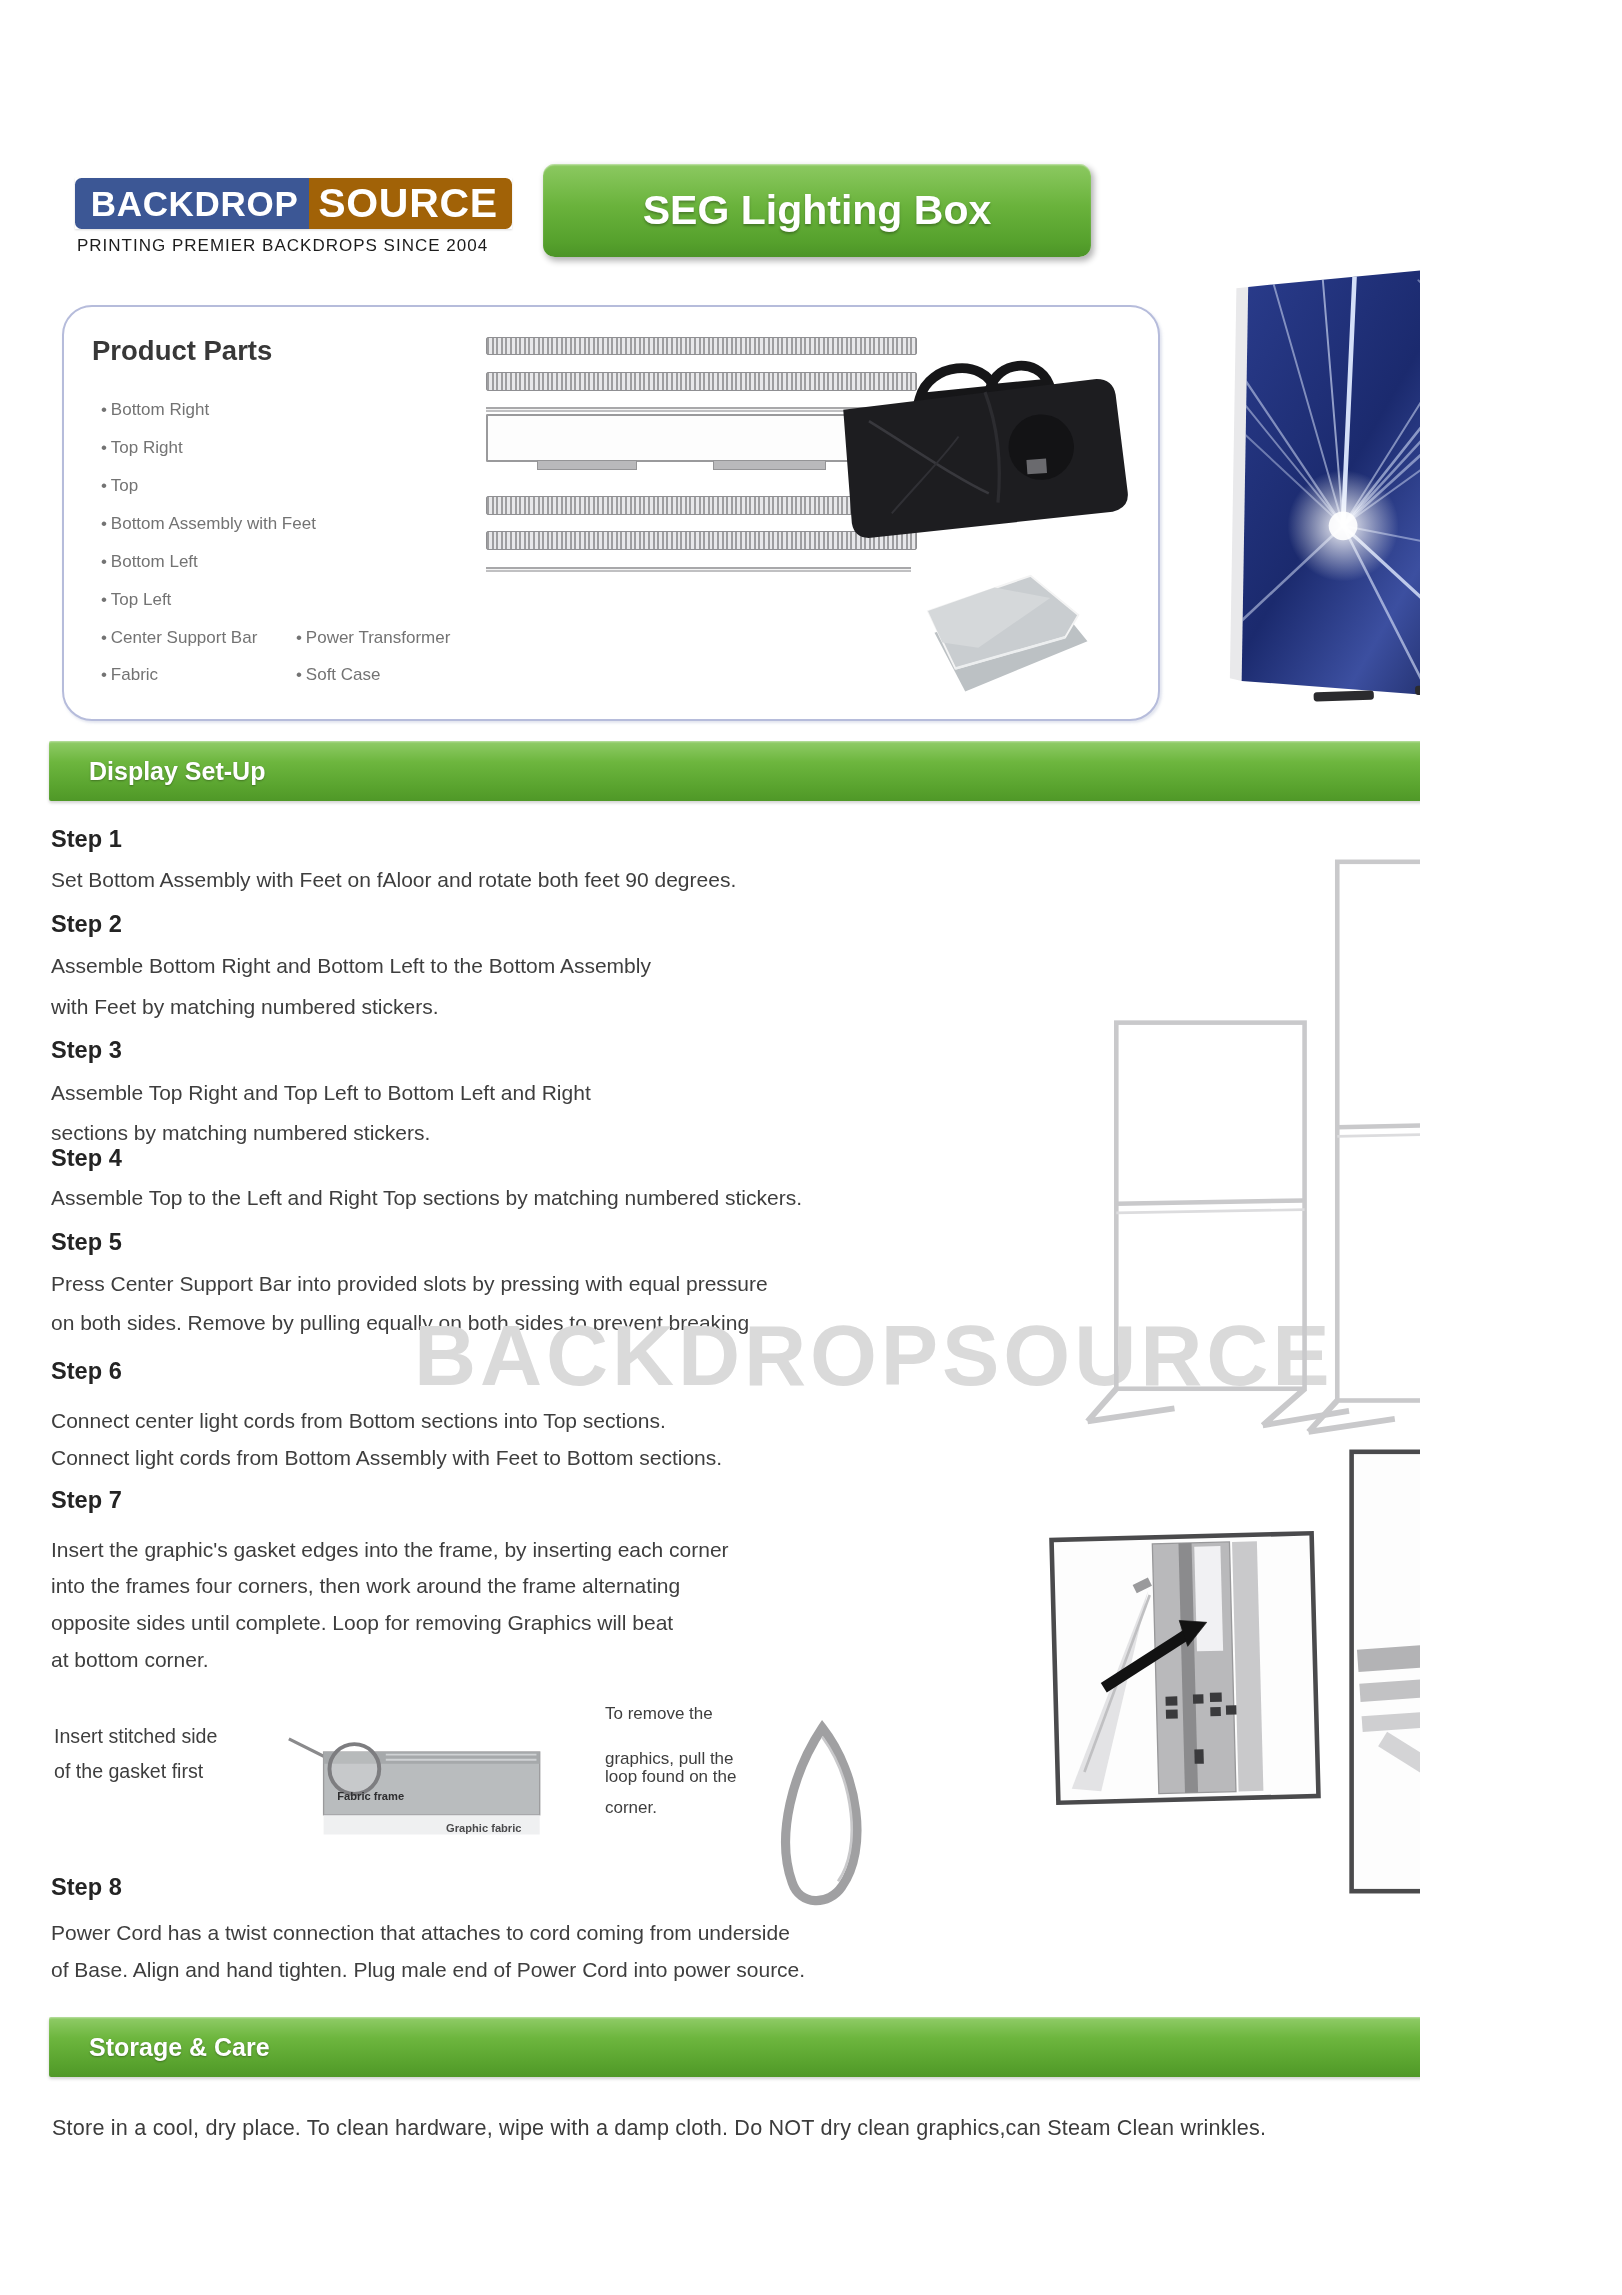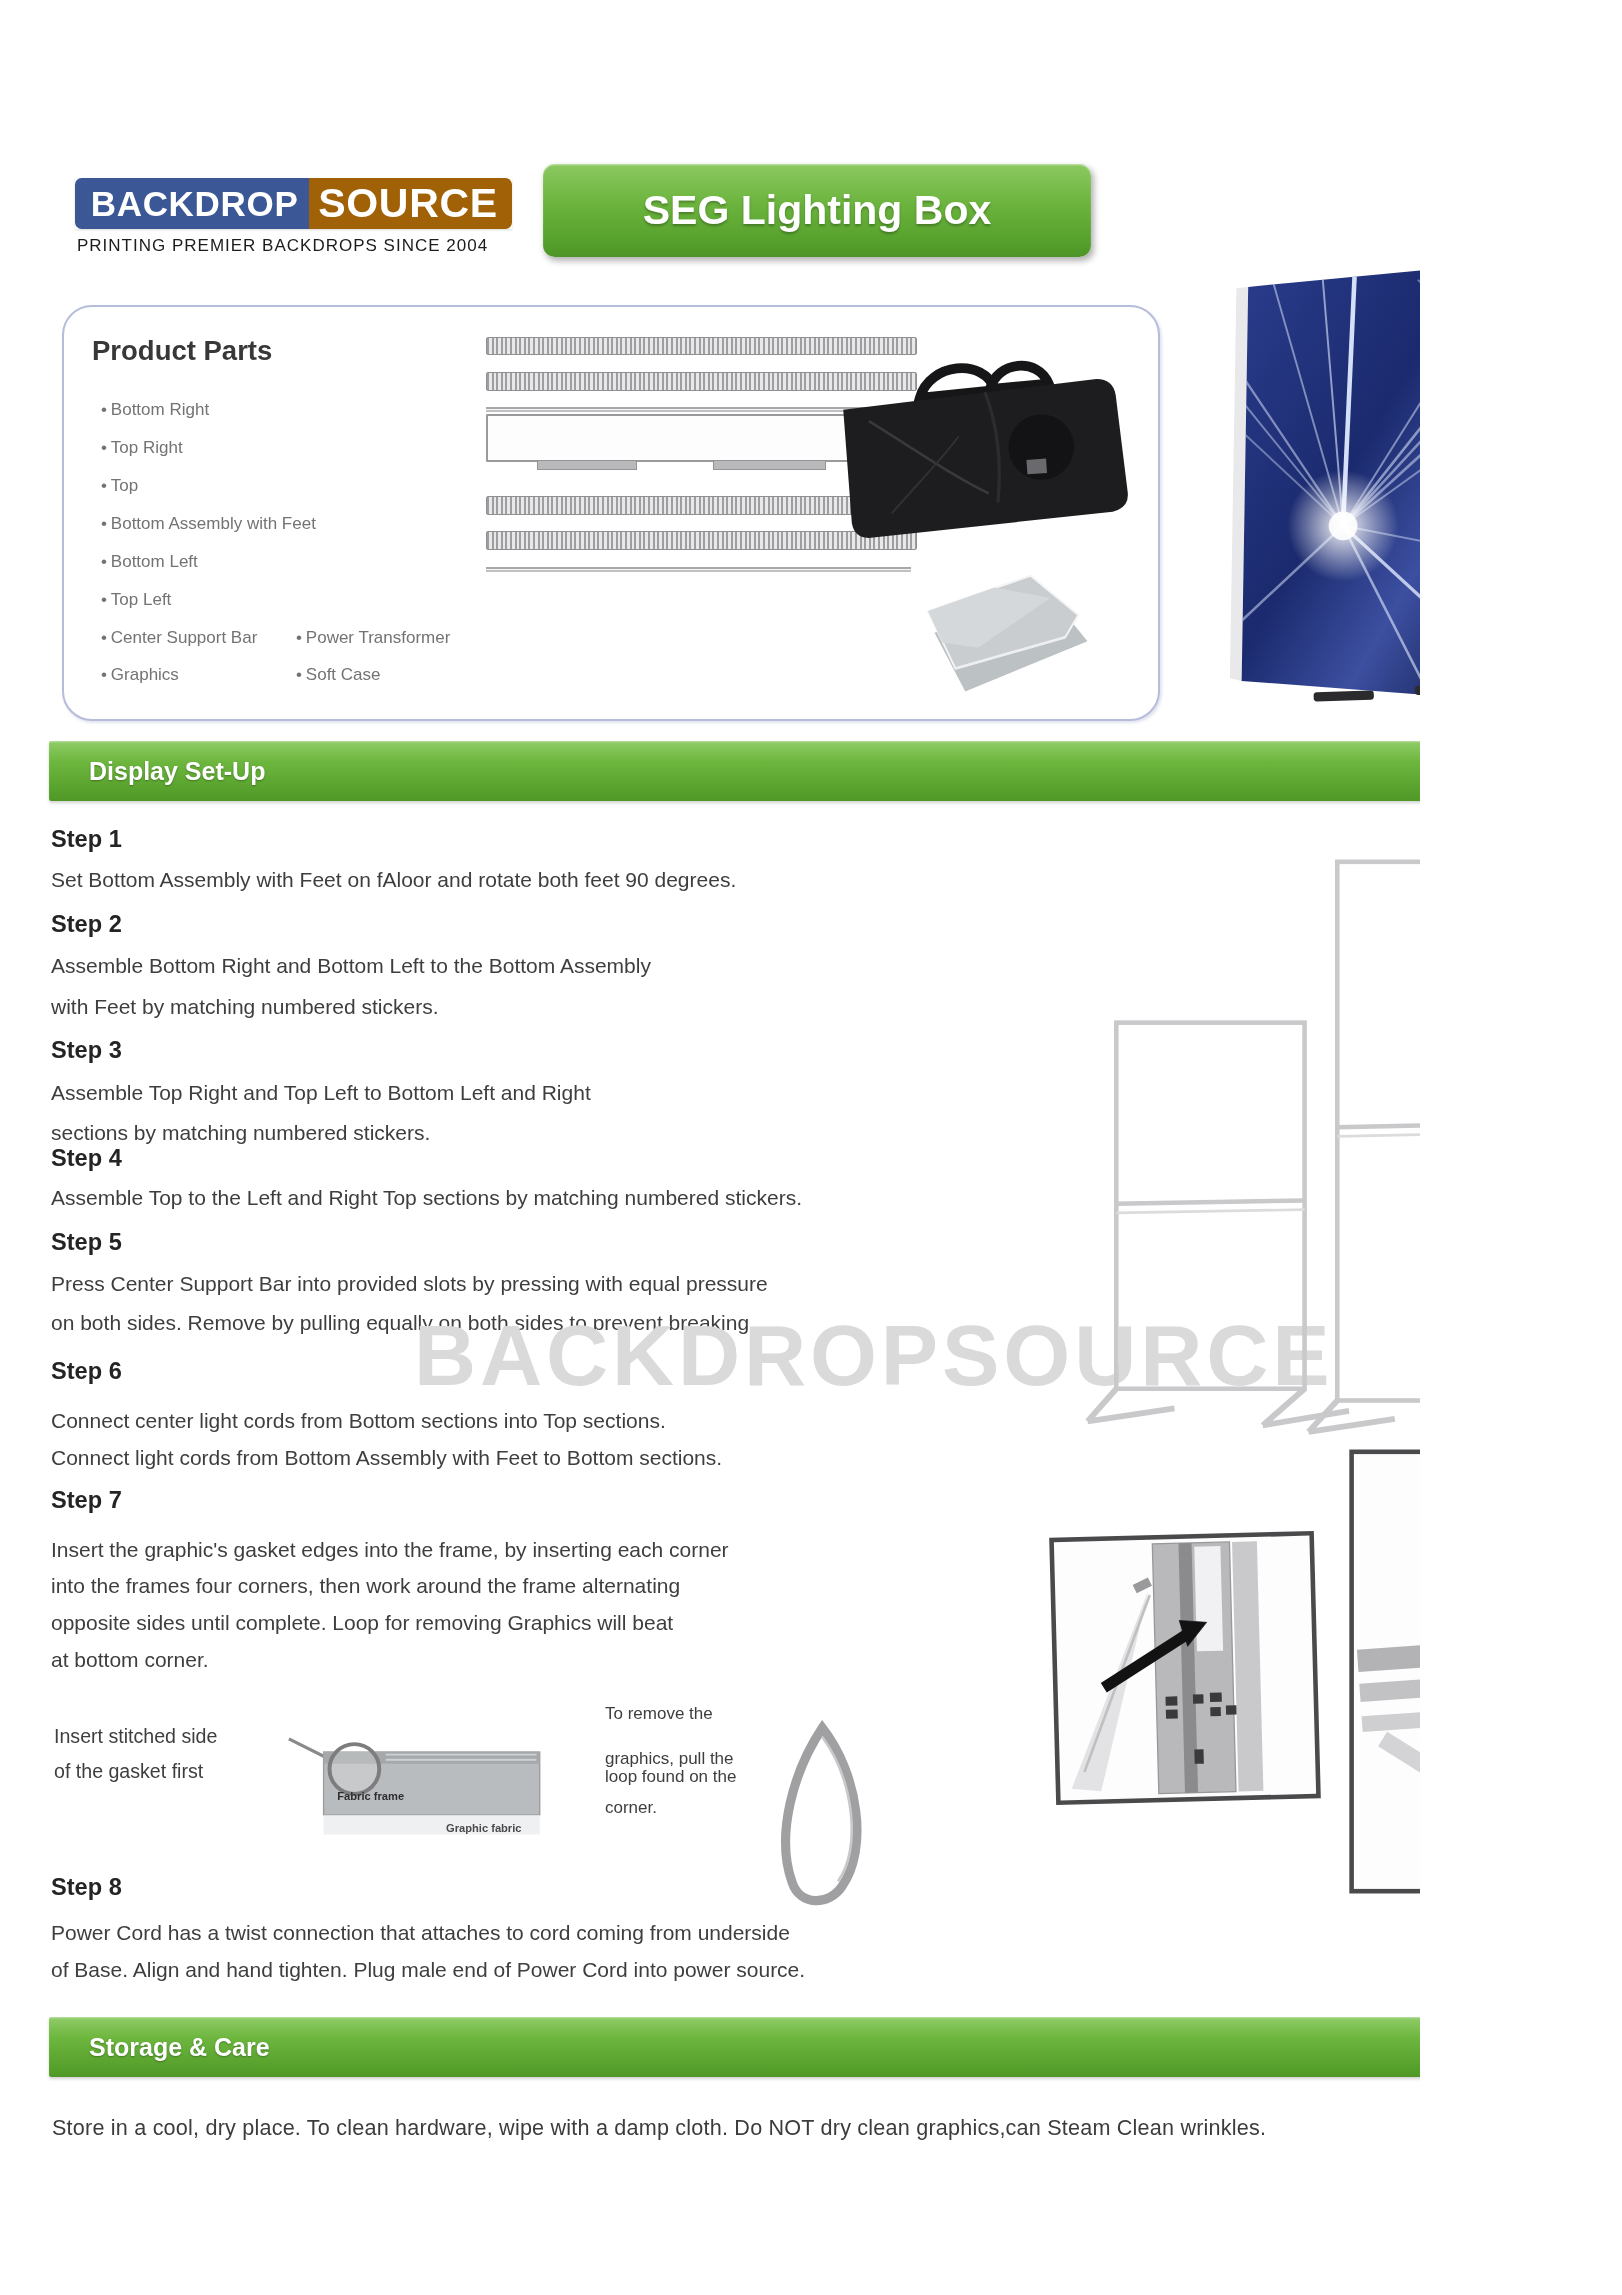--- a/index.html
+++ b/index.html
@@ -83,21 +83,21 @@
   <div class="parts-heading">Product Parts</div>
 
   <div class="part-item" style="top:400px"><span class="blt">•</span><span>Bottom Right</span></div>
   <div class="part-item" style="top:438px"><span class="blt">•</span><span>Top Right</span></div>
   <div class="part-item" style="top:476px"><span class="blt">•</span><span>Top</span></div>
   <div class="part-item" style="top:514px"><span class="blt">•</span><span>Bottom Assembly with Feet</span></div>
   <div class="part-item" style="top:552px"><span class="blt">•</span><span>Bottom Left</span></div>
   <div class="part-item" style="top:590px"><span class="blt">•</span><span>Top Left</span></div>
   <div class="part-item" style="top:628px"><span class="blt">•</span><span>Center Support Bar</span></div>
   <div class="part-item" style="top:628px;left:275px"><span class="blt">•</span><span>Power Transformer</span></div>
-  <div class="part-item" style="top:665px"><span class="blt">•</span><span>Graphics</span></div>
+  <div class="part-item" style="top:665px"><span class="blt">•</span><span>Fabric</span></div>
   <div class="part-item" style="top:665px;left:275px"><span class="blt">•</span><span>Soft Case</span></div>
 
   <div class="ribbed" style="top:337px;height:15.7px"></div>
   <div class="ribbed" style="top:372px;height:17px"></div>
   <div class="thinbar" style="top:407px"></div>
   <div class="bigrect"></div>
   <div class="tab" style="left:537px;width:98px"></div>
   <div class="tab" style="left:713px;width:111px"></div>
   <div class="ribbed" style="top:496px;height:17px"></div>
   <div class="ribbed" style="top:531px;height:17px"></div>

